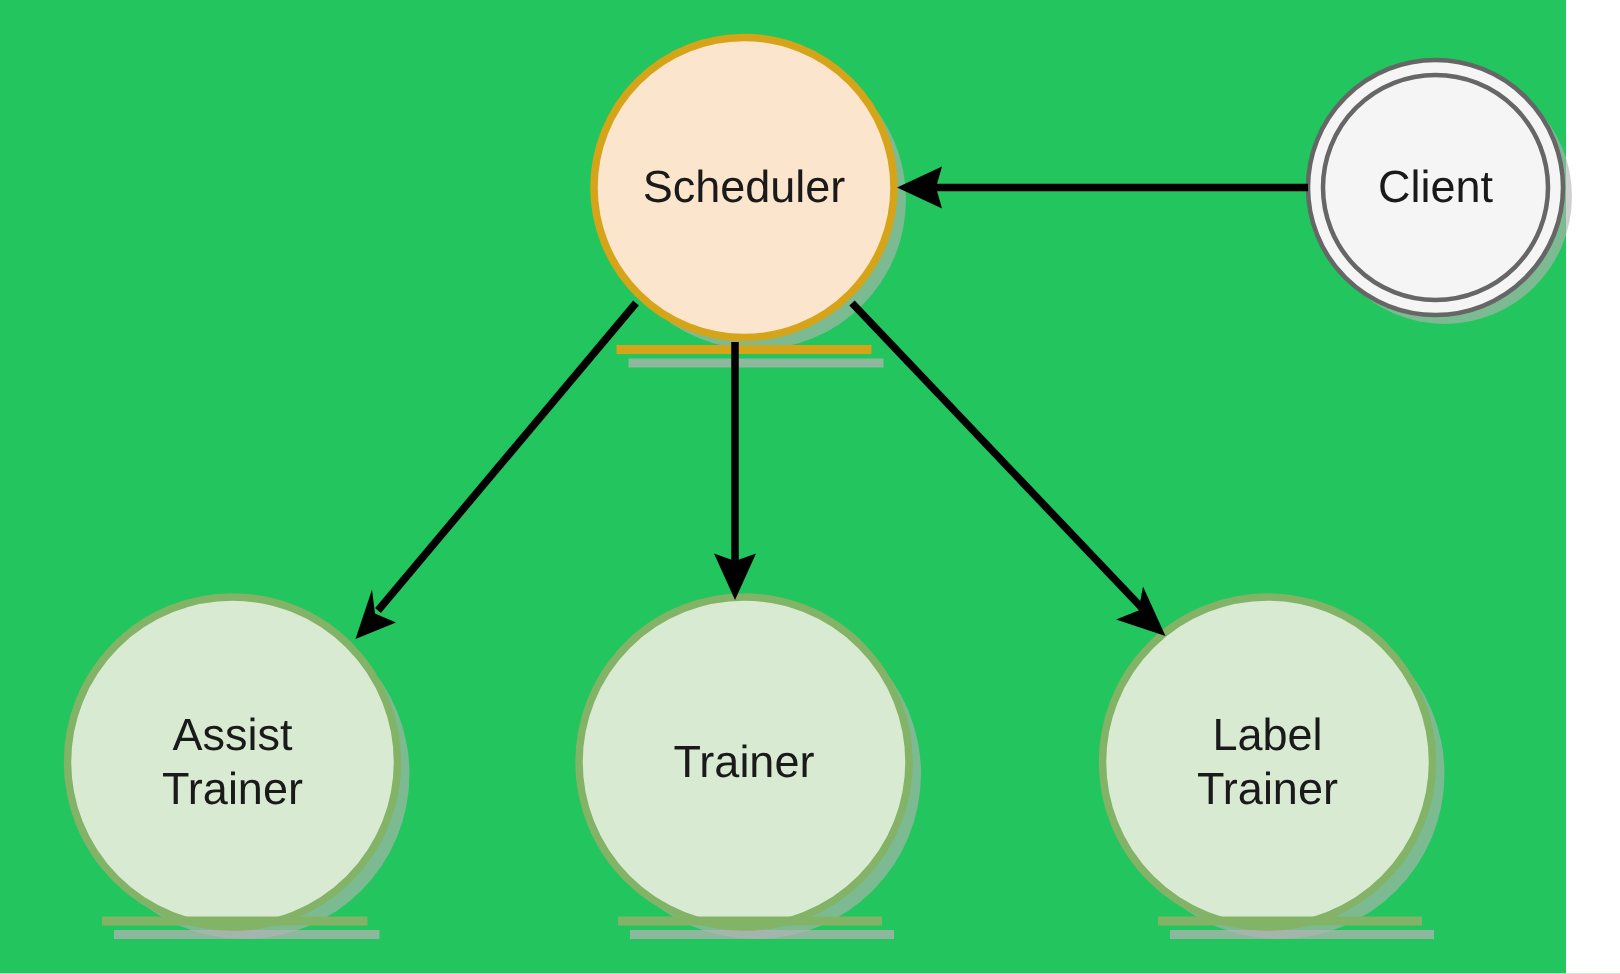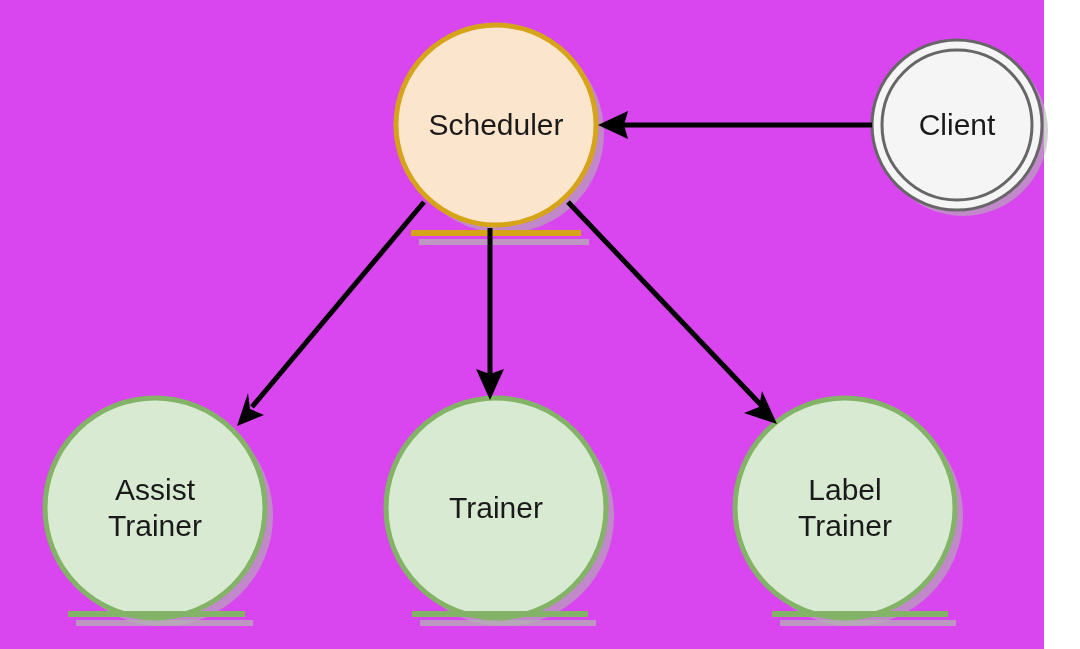--- a/index.html
+++ b/index.html
@@ -11,21 +11,21 @@
   body {
     width: 1080px;
     height: 649px;
     overflow: hidden;
     font-family: "Liberation Sans", "DejaVu Sans", sans-serif;
   }
   #diagram-root {
     position: relative;
     width: 1044px;
     height: 649px;
-    background: #d946ef;
+    background: #22c55e;
   }
   svg#diagram-canvas {
     position: absolute;
     left: 0;
     top: 0;
     width: 1080px;
     height: 649px;
     display: block;
   }
   .node-label {

